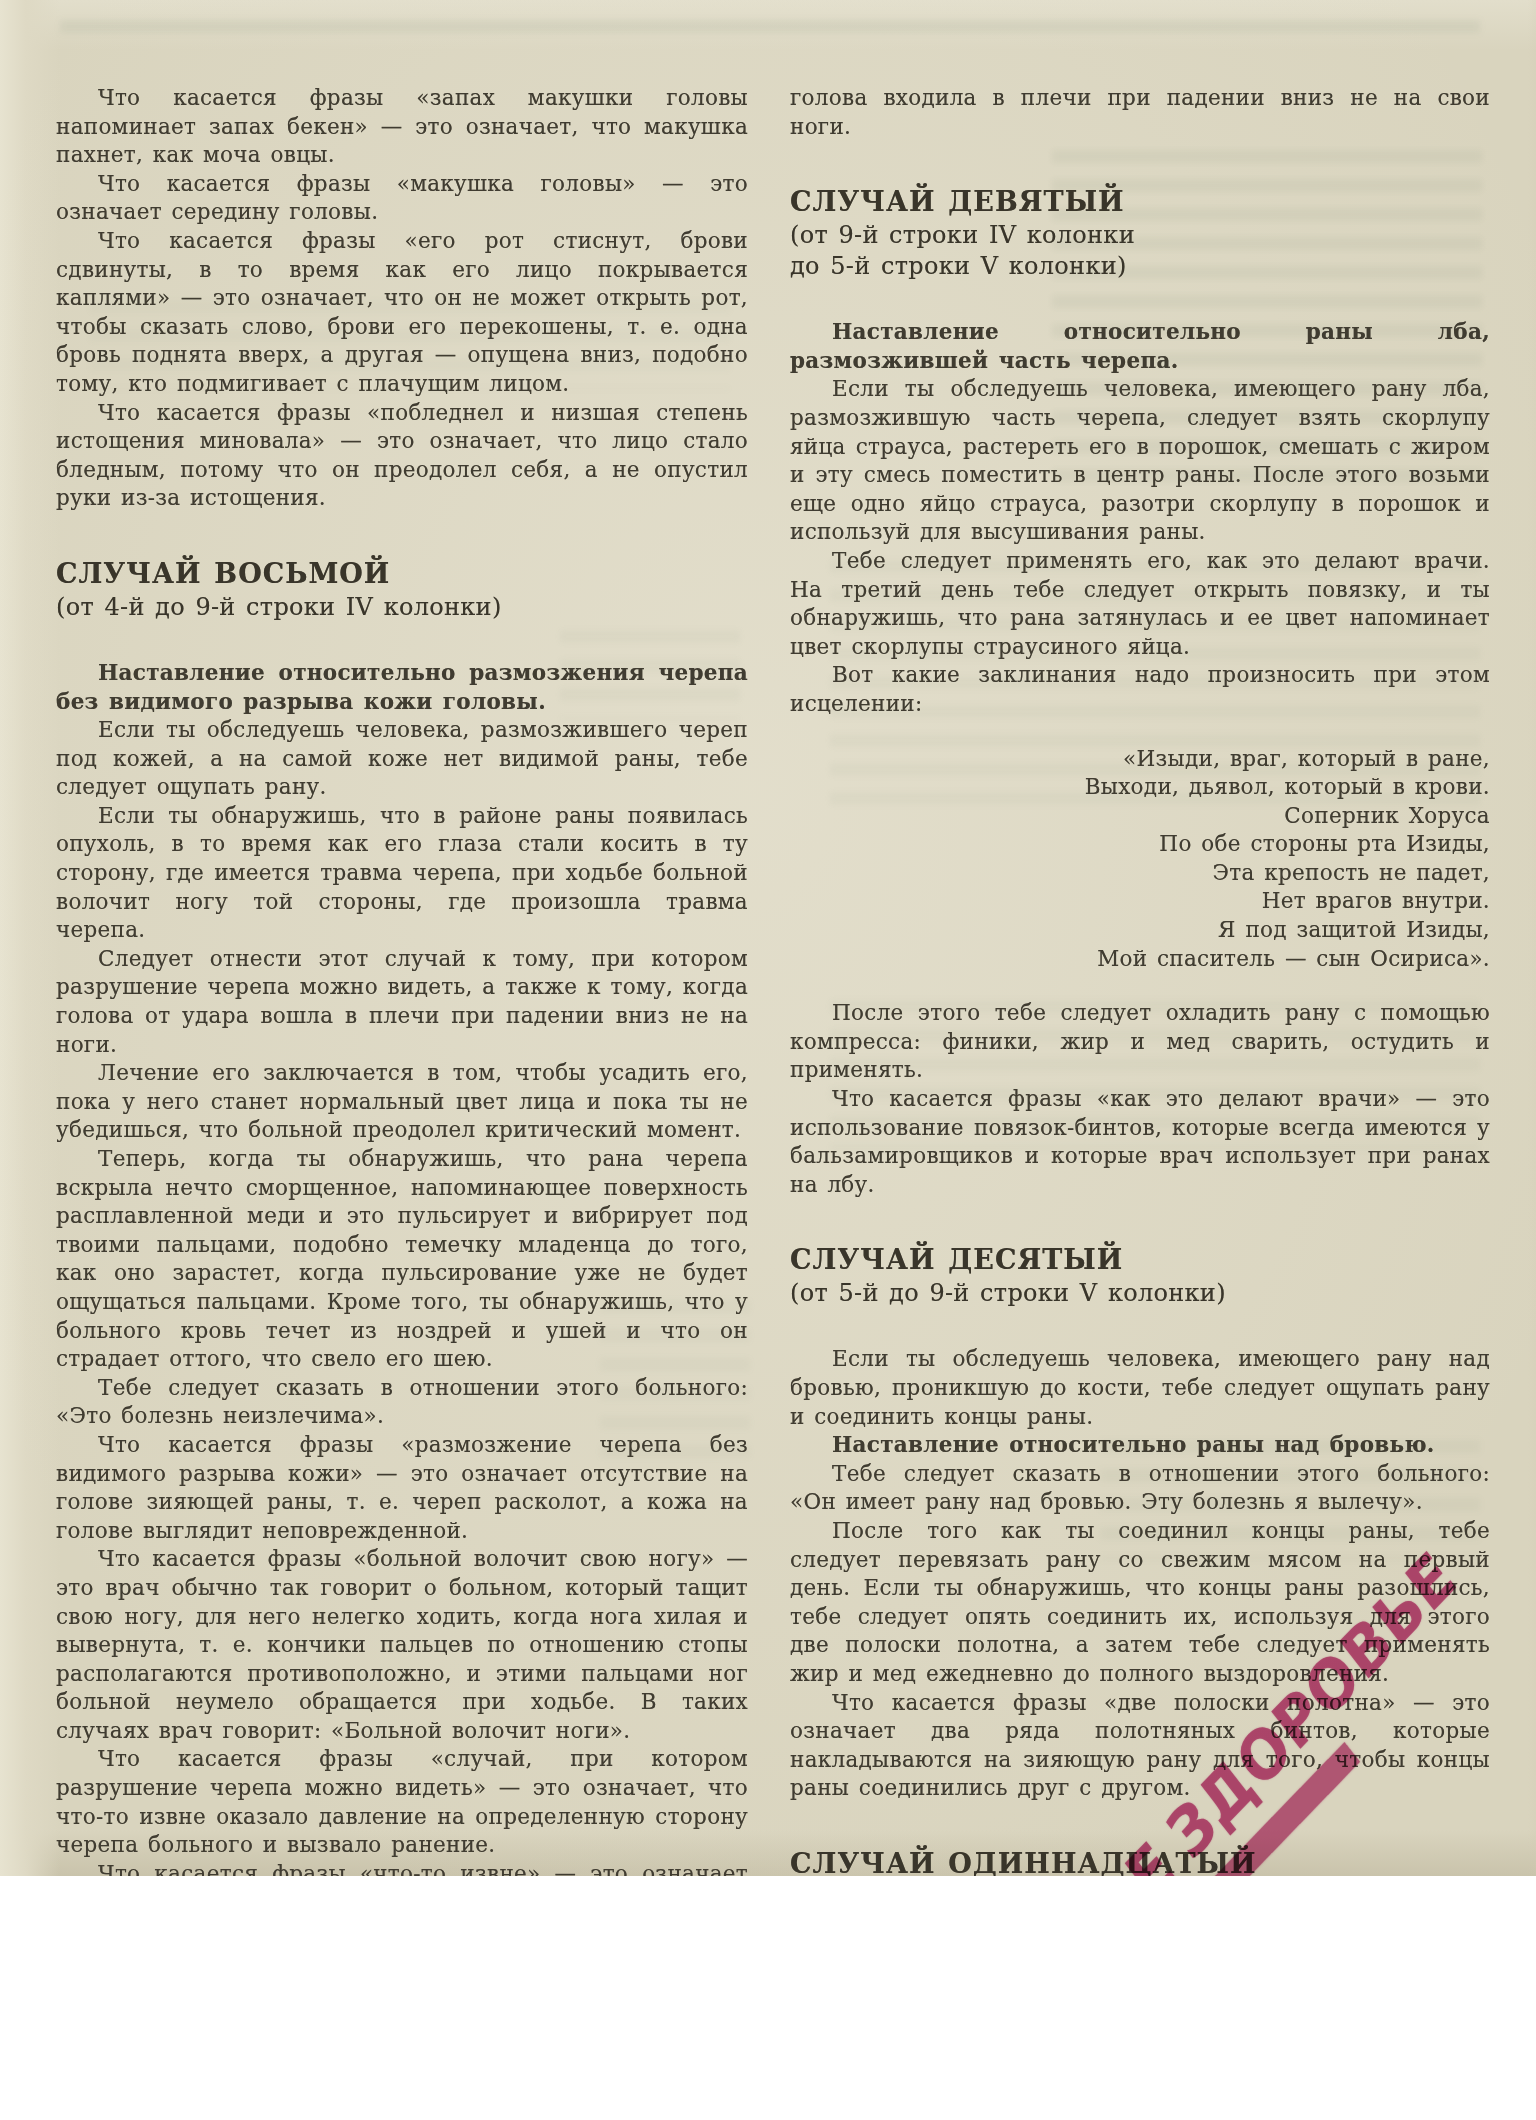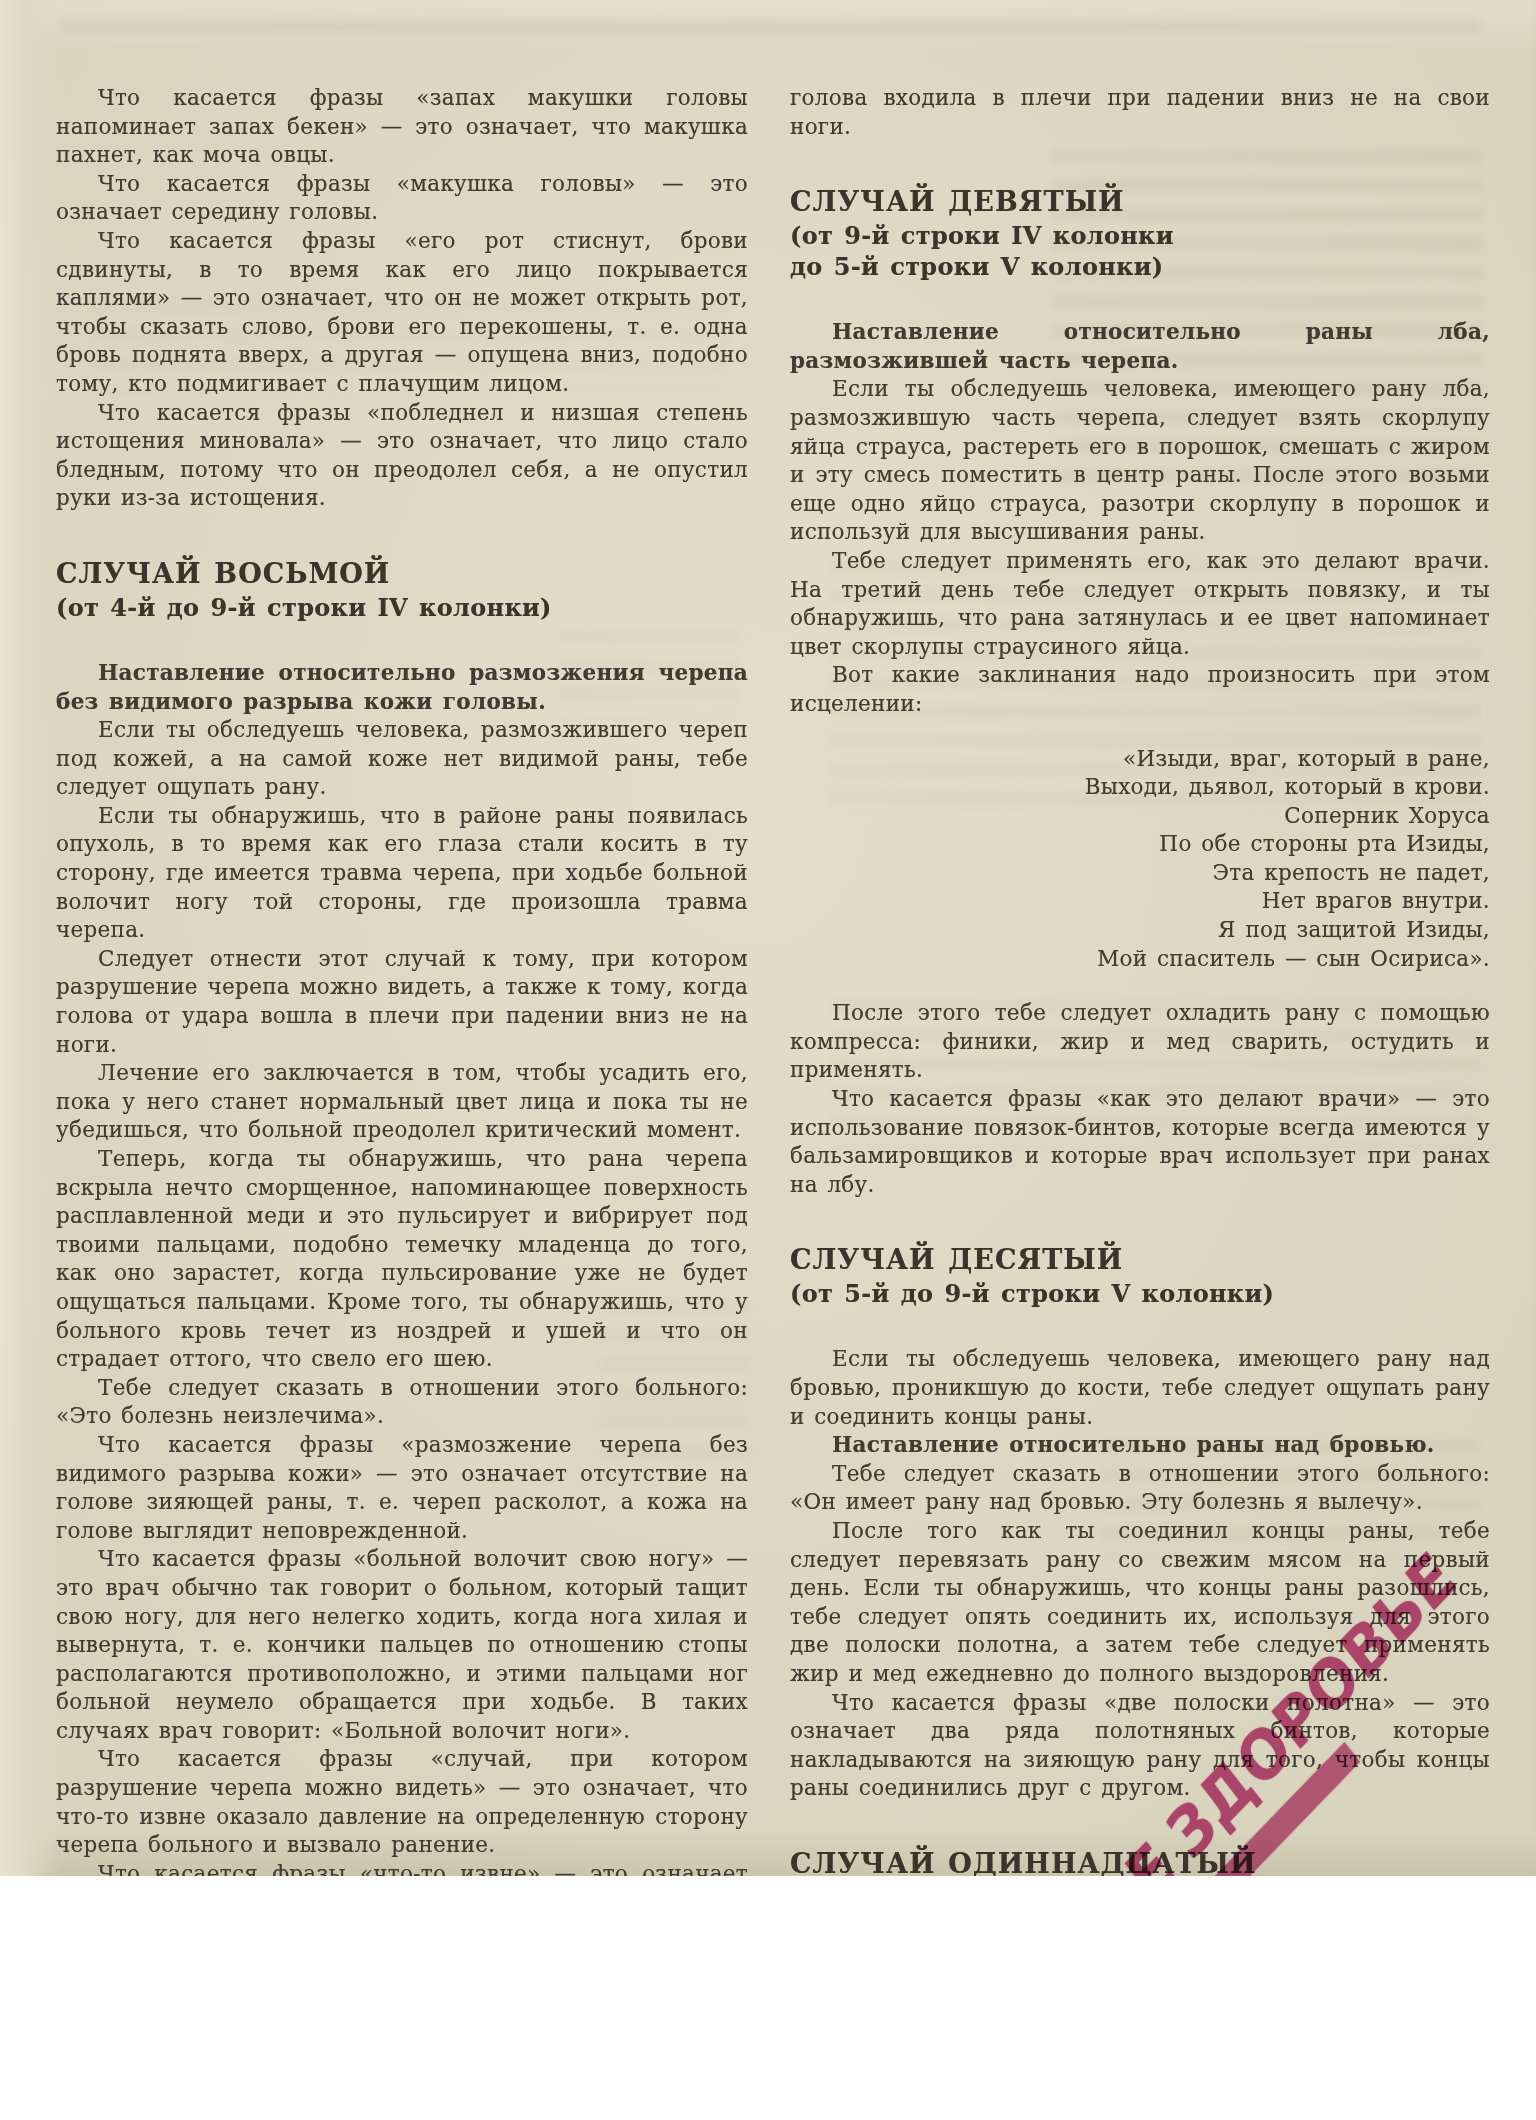--- a/index.html
+++ b/index.html
@@ -44,21 +44,21 @@
   .p{margin:0;text-indent:42px;}
   .p-cont{margin:0;text-indent:0;}
   .lead{font-weight:bold;}
   .case-title{
     margin:44px 0 2px 0;
     font-size:27px;line-height:33px;font-weight:bold;
     letter-spacing:1px;text-align:left;text-indent:0;color:#39352a;
   }
   .case-sub{
     margin:2px 0 36px 0;
-    font-size:24px;line-height:31px;font-weight:bold;
+    font-size:24px;line-height:31px;font-weight:normal;
     text-align:left;white-space:pre-line;color:#39352a;
   }
   .verse{
     margin:26px 0 26px 38px;
     text-align:right;text-indent:0;white-space:pre-line;
   }
   .page-number{
     position:absolute;left:1458px;top:2014px;
     font-size:24px;font-weight:normal;color:#38342a;
     font-family:"DejaVu Serif","Liberation Serif",serif;

